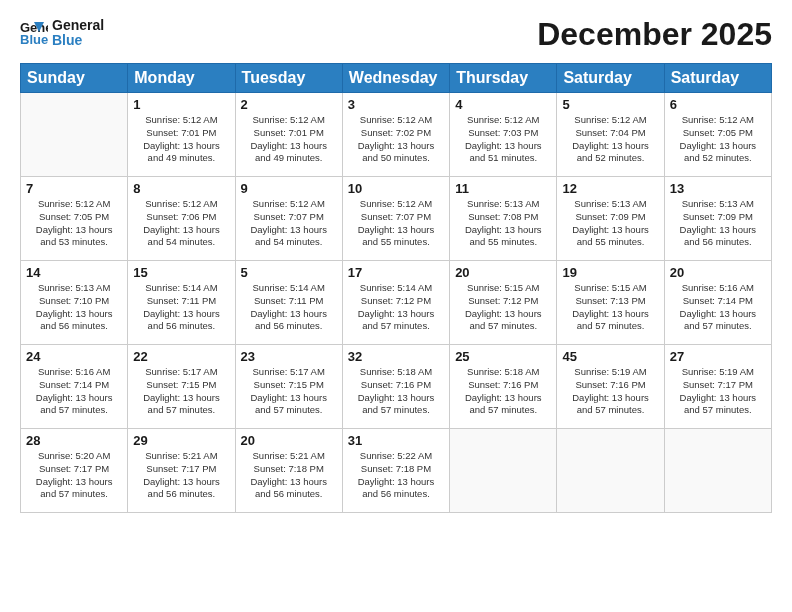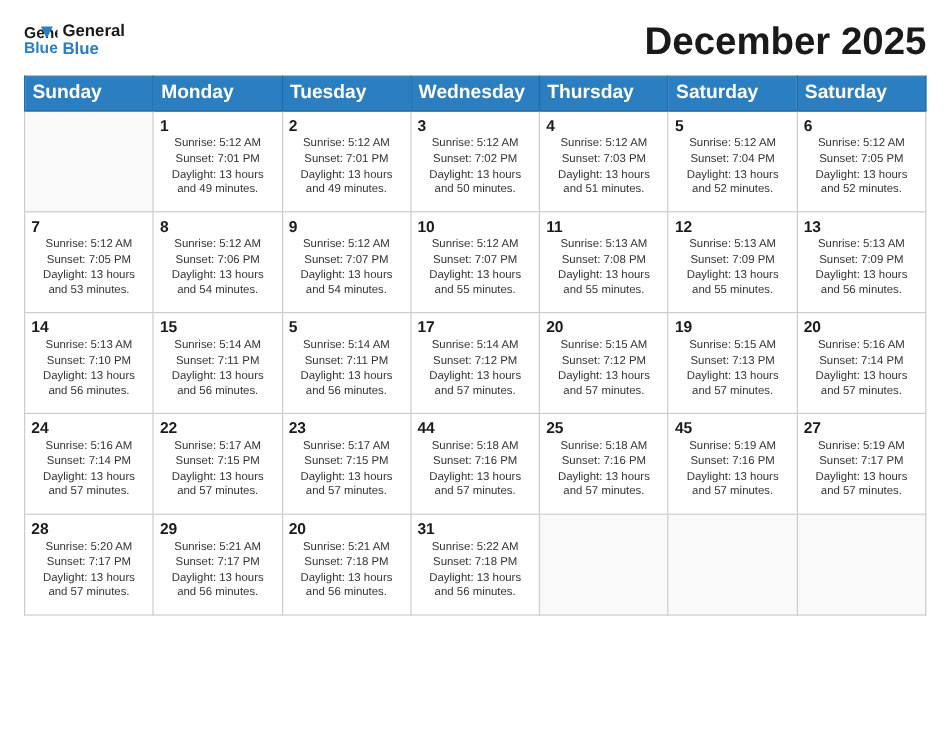--- a/index.html
+++ b/index.html
@@ -279,21 +279,21 @@
 and 57 minutes.</div>
           </td>
           <td>
             <div class="day-number">23</div>
             <div class="day-info" style="white-space: pre-line;">Sunrise: 5:17 AM
 Sunset: 7:15 PM
 Daylight: 13 hours
 and 57 minutes.</div>
           </td>
           <td>
-            <div class="day-number">44</div>
+            <div class="day-number">32</div>
             <div class="day-info" style="white-space: pre-line;">Sunrise: 5:18 AM
 Sunset: 7:16 PM
 Daylight: 13 hours
 and 57 minutes.</div>
           </td>
           <td>
             <div class="day-number">25</div>
             <div class="day-info" style="white-space: pre-line;">Sunrise: 5:18 AM
 Sunset: 7:16 PM
 Daylight: 13 hours

